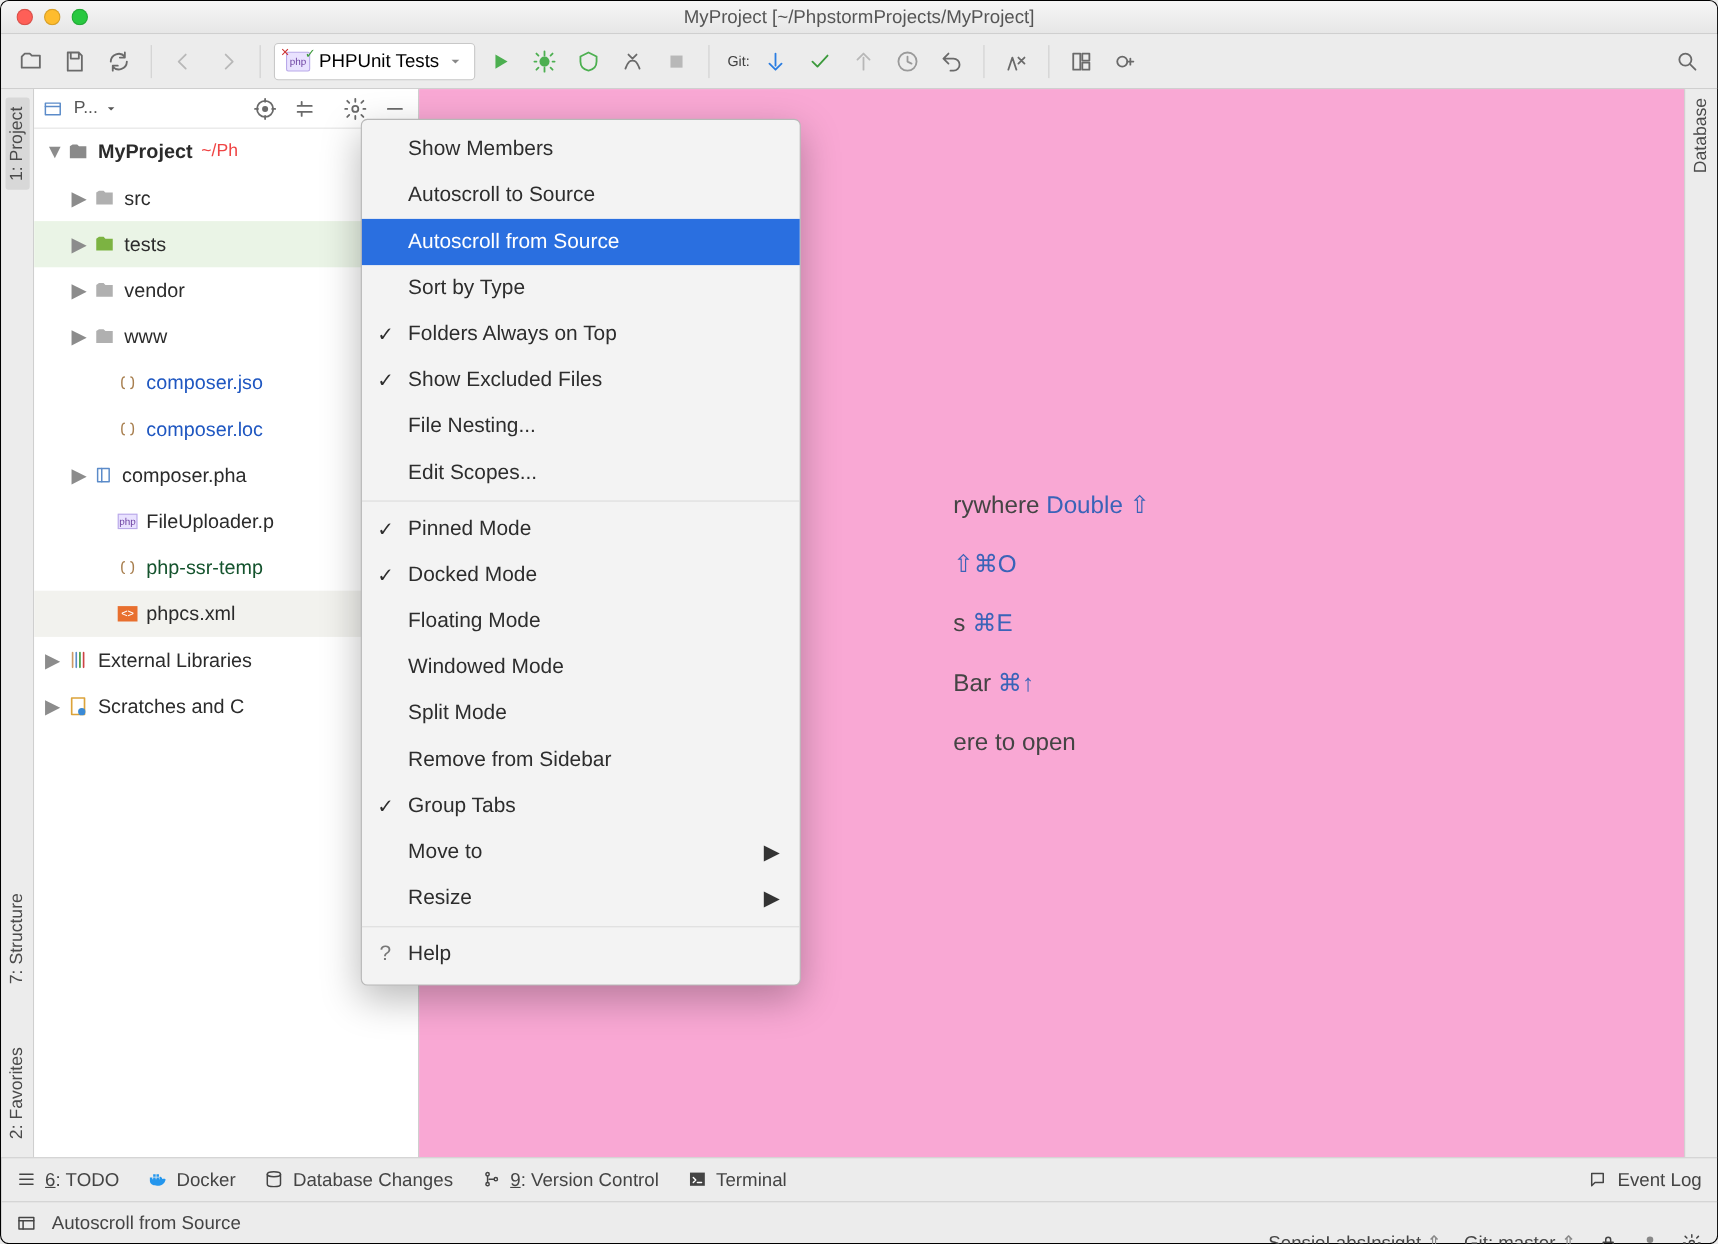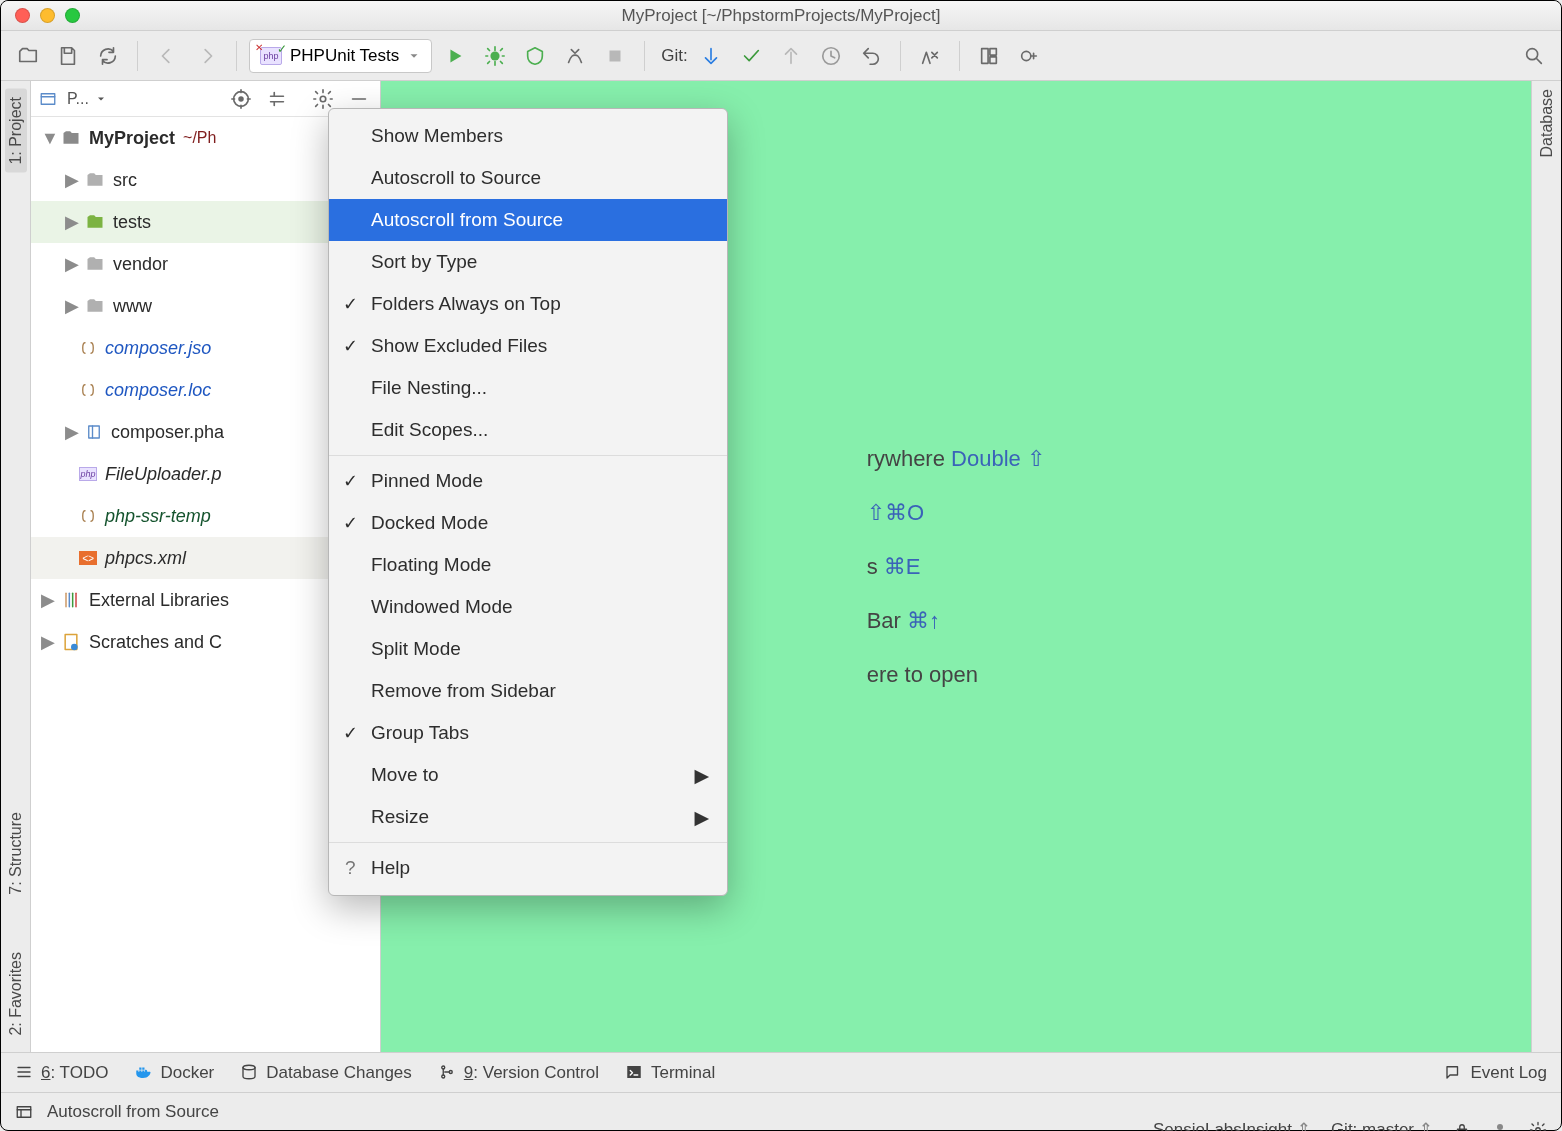--- a/index.html
+++ b/index.html
@@ -16,46 +16,46 @@
 
 
 .toolbar { height: 50px; background:#ececec; border-bottom:1px solid #cfcfcf; display:flex; align-items:center; padding:0 10px; gap:6px; }
 .toolbar .sep { width:1px; height:30px; background:#cfcfcf; margin:0 6px; }
 .tbtn { width:34px; height:34px; display:flex; align-items:center; justify-content:center; color:#6a6a6a; border-radius:4px; }
 .tbtn svg { width:22px; height:22px; }
 .runcfg { display:flex; align-items:center; gap:8px; border:1px solid #c8c8c8; background:#fff; border-radius:4px; padding:3px 10px; height:34px; }
 .runcfg .phpicon { width:22px; height:18px; background:#e9e2ff; border:1px solid #b9a9e9; font-size:9px; color:#6b3fa0; display:flex; align-items:center; justify-content:center; border-radius:2px; position:relative;}
 .runcfg .phpicon::after{content:"✓";position:absolute;top:-6px;right:-6px;color:#3c9a3c;font-size:12px;}
 .runcfg .phpicon::before{content:"✕";position:absolute;top:-6px;left:-6px;color:#c33;font-size:10px;}
-.gitlabel{color:#404040;font-size:17px;margin-left:4px;}
+.gitlabel{color:#404040;font-size:13px;margin-left:4px;}
 .spacer{flex:1;}
 
 
 .body { flex:1; display:flex; overflow:hidden; }
 .gutter-l, .gutter-r { width:30px; background:#ececec; border-right:1px solid #cfcfcf; display:flex; flex-direction:column; align-items:center; padding-top:8px; gap:28px;}
 .gutter-r { border-right:none; border-left:1px solid #cfcfcf;}
 .gutter-label { writing-mode: vertical-rl; transform: rotate(180deg); font-size:16px; color:#4a4a4a; display:flex; align-items:center; gap:6px;}
 .gutter-label.active{ background:#d8d8d8; padding:8px 2px; border-radius:3px;}
 .gutter-content{flex:1;display:flex;}
 
 
 .projpanel { width:350px; background:#fff; border-right:1px solid #cfcfcf; display:flex; flex-direction:column;}
 .projhead { height:36px; border-bottom:1px solid #e3e3e3; display:flex; align-items:center; padding:0 8px; gap:10px; color:#555;}
 .projhead .lbl{display:flex;align-items:center;gap:6px;font-size:16px;}
 .tree { flex:1; font-size:18px; color:#2b2b2b; user-select:none; position:relative; overflow:hidden;}
 .trow { height:42px; display:flex; align-items:center; gap:8px; padding-left:10px; white-space:nowrap;}
 .trow.sel { background:#eaf4e6; }
 .trow.sel2 { background:#f2f2ee;}
-.ind1{padding-left:34px;} .ind2{padding-left:48px;font-style:italic;}
+.ind1{padding-left:34px;} .ind2{padding-left:76px;}
 .caret{width:12px;display:inline-block;color:#8c8c8c;}
 .link{color:#1f57c1;} .link-g{color:#14532d;}
-.tiny{font-size:16px;color:#7f1d1d;}
-
-
-.editor { flex:1; background:#86efac; position:relative; display:flex; align-items:center; justify-content:center;}
+.tiny{font-size:16px;color:#ef4444;}
+
+
+.editor { flex:1; background:#f9a8d4; position:relative; display:flex; align-items:center; justify-content:center;}
 .hints{ text-align:left; color:#444; font-size:22px; line-height:54px;}
 .hints .sc{color:#3a63b8;}
 
 
 .ctx { position:absolute; left:328px; top:108px; width:400px; background:#f3f3f3; border:1px solid #b7b7b7; border-radius:6px; box-shadow:0 12px 36px rgba(0,0,0,.28); padding:6px 0; z-index:50;}
 .ctx .mi { height:42px; display:flex; align-items:center; padding:0 18px 0 42px; font-size:19px; color:#2d2d2d; position:relative;}
 .ctx .mi.sel{ background:#2a6fe0; color:#fff;}
 .ctx .mi .chk{position:absolute;left:14px;font-size:18px;}
 .ctx .mi .sub{margin-left:auto;color:#333;}
 .ctx hr{border:none;border-top:1px solid #dcdcdc;margin:4px 0;}

